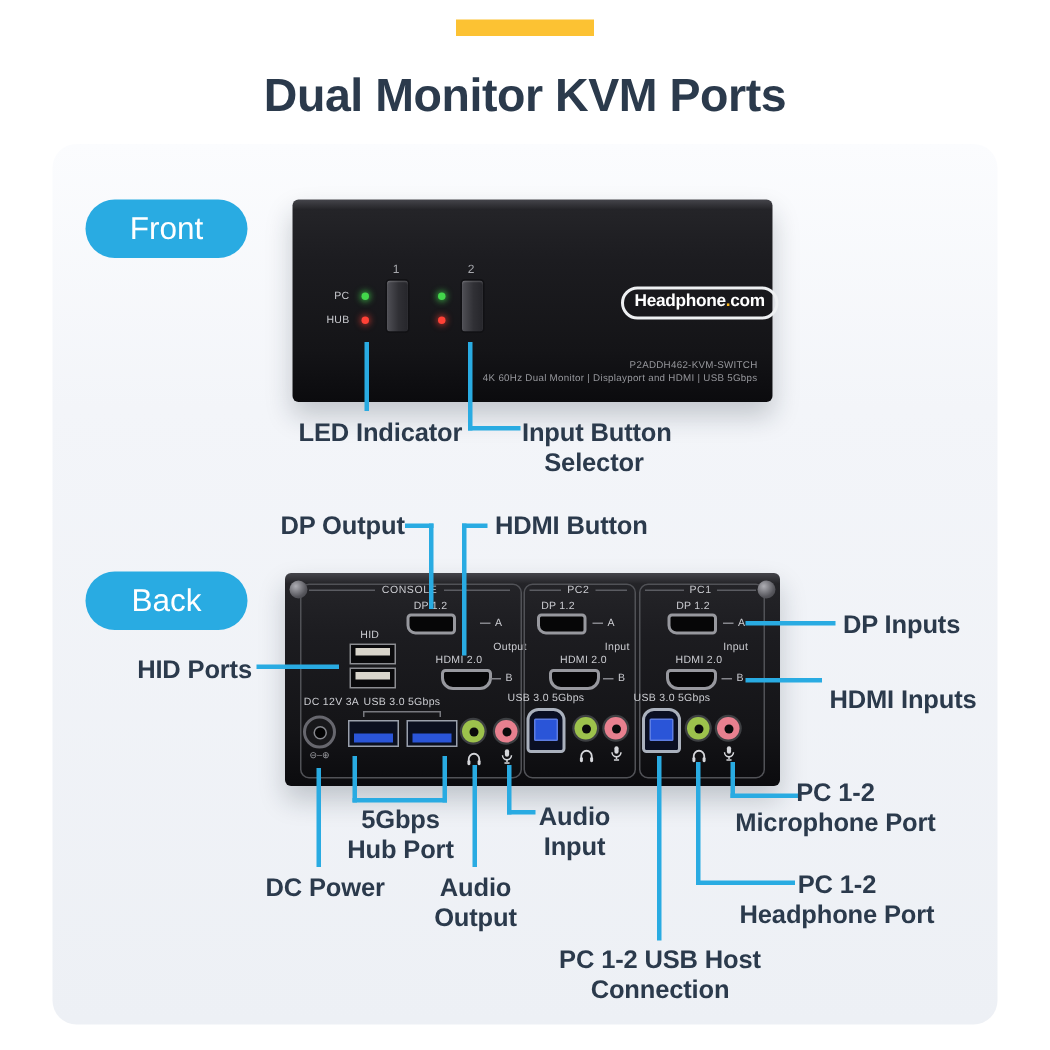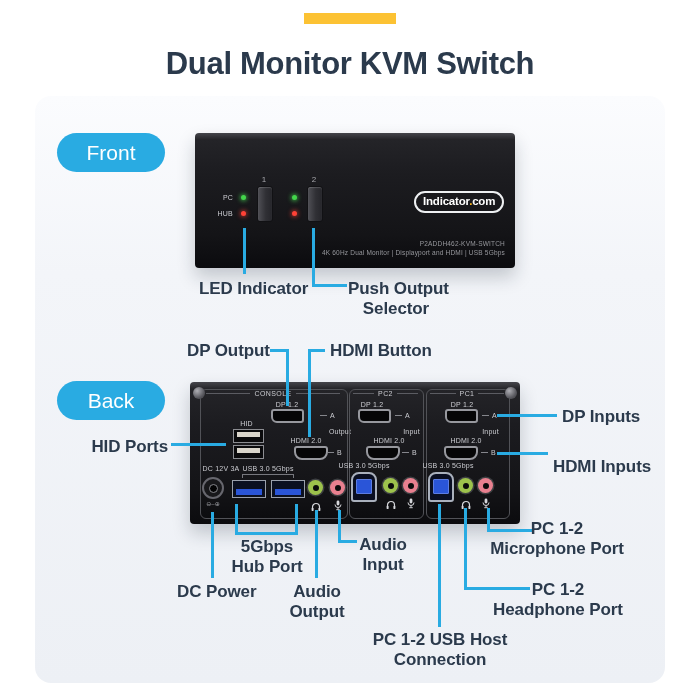--- a/index.html
+++ b/index.html
@@ -62,45 +62,45 @@
   .bracket{position:absolute;border:1px solid #77787e;border-bottom:none;height:4px;box-sizing:border-box;}
   .micon{position:absolute;}
   .polarity{position:absolute;color:#9b9ca1;font-size:6px;text-align:center;line-height:1;}
 </style>
 </head>
 <body>
 
 <div class="stage">
   <div class="card"></div>
   <div class="accentbar"></div>
-  <div class="title">Dual Monitor KVM Switch</div>
+  <div class="title">Dual Monitor KVM Ports</div>
 
   <div class="pill" style="left:57px;top:133px;">Front</div>
 
   <div class="device" style="left:195px;top:133px;width:320px;height:135px;">
     <div class="plabel" style="left:22px;top:61px;width:16px;text-align:right;">PC</div>
     <div class="led g" style="left:46px;top:62px;"></div>
     <div class="plabel" style="left:17px;top:77px;width:21px;text-align:right;">HUB</div>
     <div class="led r" style="left:46px;top:78px;"></div>
     <div class="numlbl" style="left:62px;top:43px;">1</div>
     <div class="btn" style="left:62px;top:53px;"></div>
     <div class="led g" style="left:97px;top:62px;"></div>
     <div class="led r" style="left:97px;top:78px;"></div>
     <div class="numlbl" style="left:112px;top:43px;">2</div>
     <div class="btn" style="left:112px;top:53px;"></div>
-    <div class="logo" style="left:219px;top:58px;"><span>Indicator</span><span class="dot">.</span><span>com</span></div>
+    <div class="logo" style="left:219px;top:58px;"><span>Headphone</span><span class="dot">.</span><span>com</span></div>
     <div class="modeltxt" style="top:108px;">P2ADDH462-KVM-SWITCH</div>
     <div class="modeltxt" style="top:117px;">4K 60Hz Dual Monitor | Displayport and HDMI | USB 5Gbps</div>
   </div>
 
   <div class="cl" style="left:243px;top:228px;width:3px;height:46px;"></div>
   <div class="cl" style="left:312px;top:228px;width:3px;height:59px;"></div>
   <div class="cl" style="left:312px;top:284px;width:35px;height:3px;"></div>
   <div class="lbl" style="left:199px;top:279px;">LED Indicator</div>
-  <div class="lbl center" style="left:348px;top:279px;width:96px;">Push Output
+  <div class="lbl center" style="left:348px;top:279px;width:96px;">Input Button
 Selector</div>
 
   <div class="lbl" style="left:187px;top:341px;">DP Output</div>
   <div class="cl" style="left:270px;top:349px;width:19px;height:3px;"></div>
   <div class="cl" style="left:286px;top:349px;width:3px;height:57px;"></div>
   <div class="cl" style="left:308px;top:349px;width:17px;height:3px;"></div>
   <div class="cl" style="left:308px;top:349px;width:3px;height:88px;"></div>
   <div class="lbl" style="left:330px;top:341px;">HDMI Button</div>
 
   <div class="pill" style="left:57px;top:381px;">Back</div>

